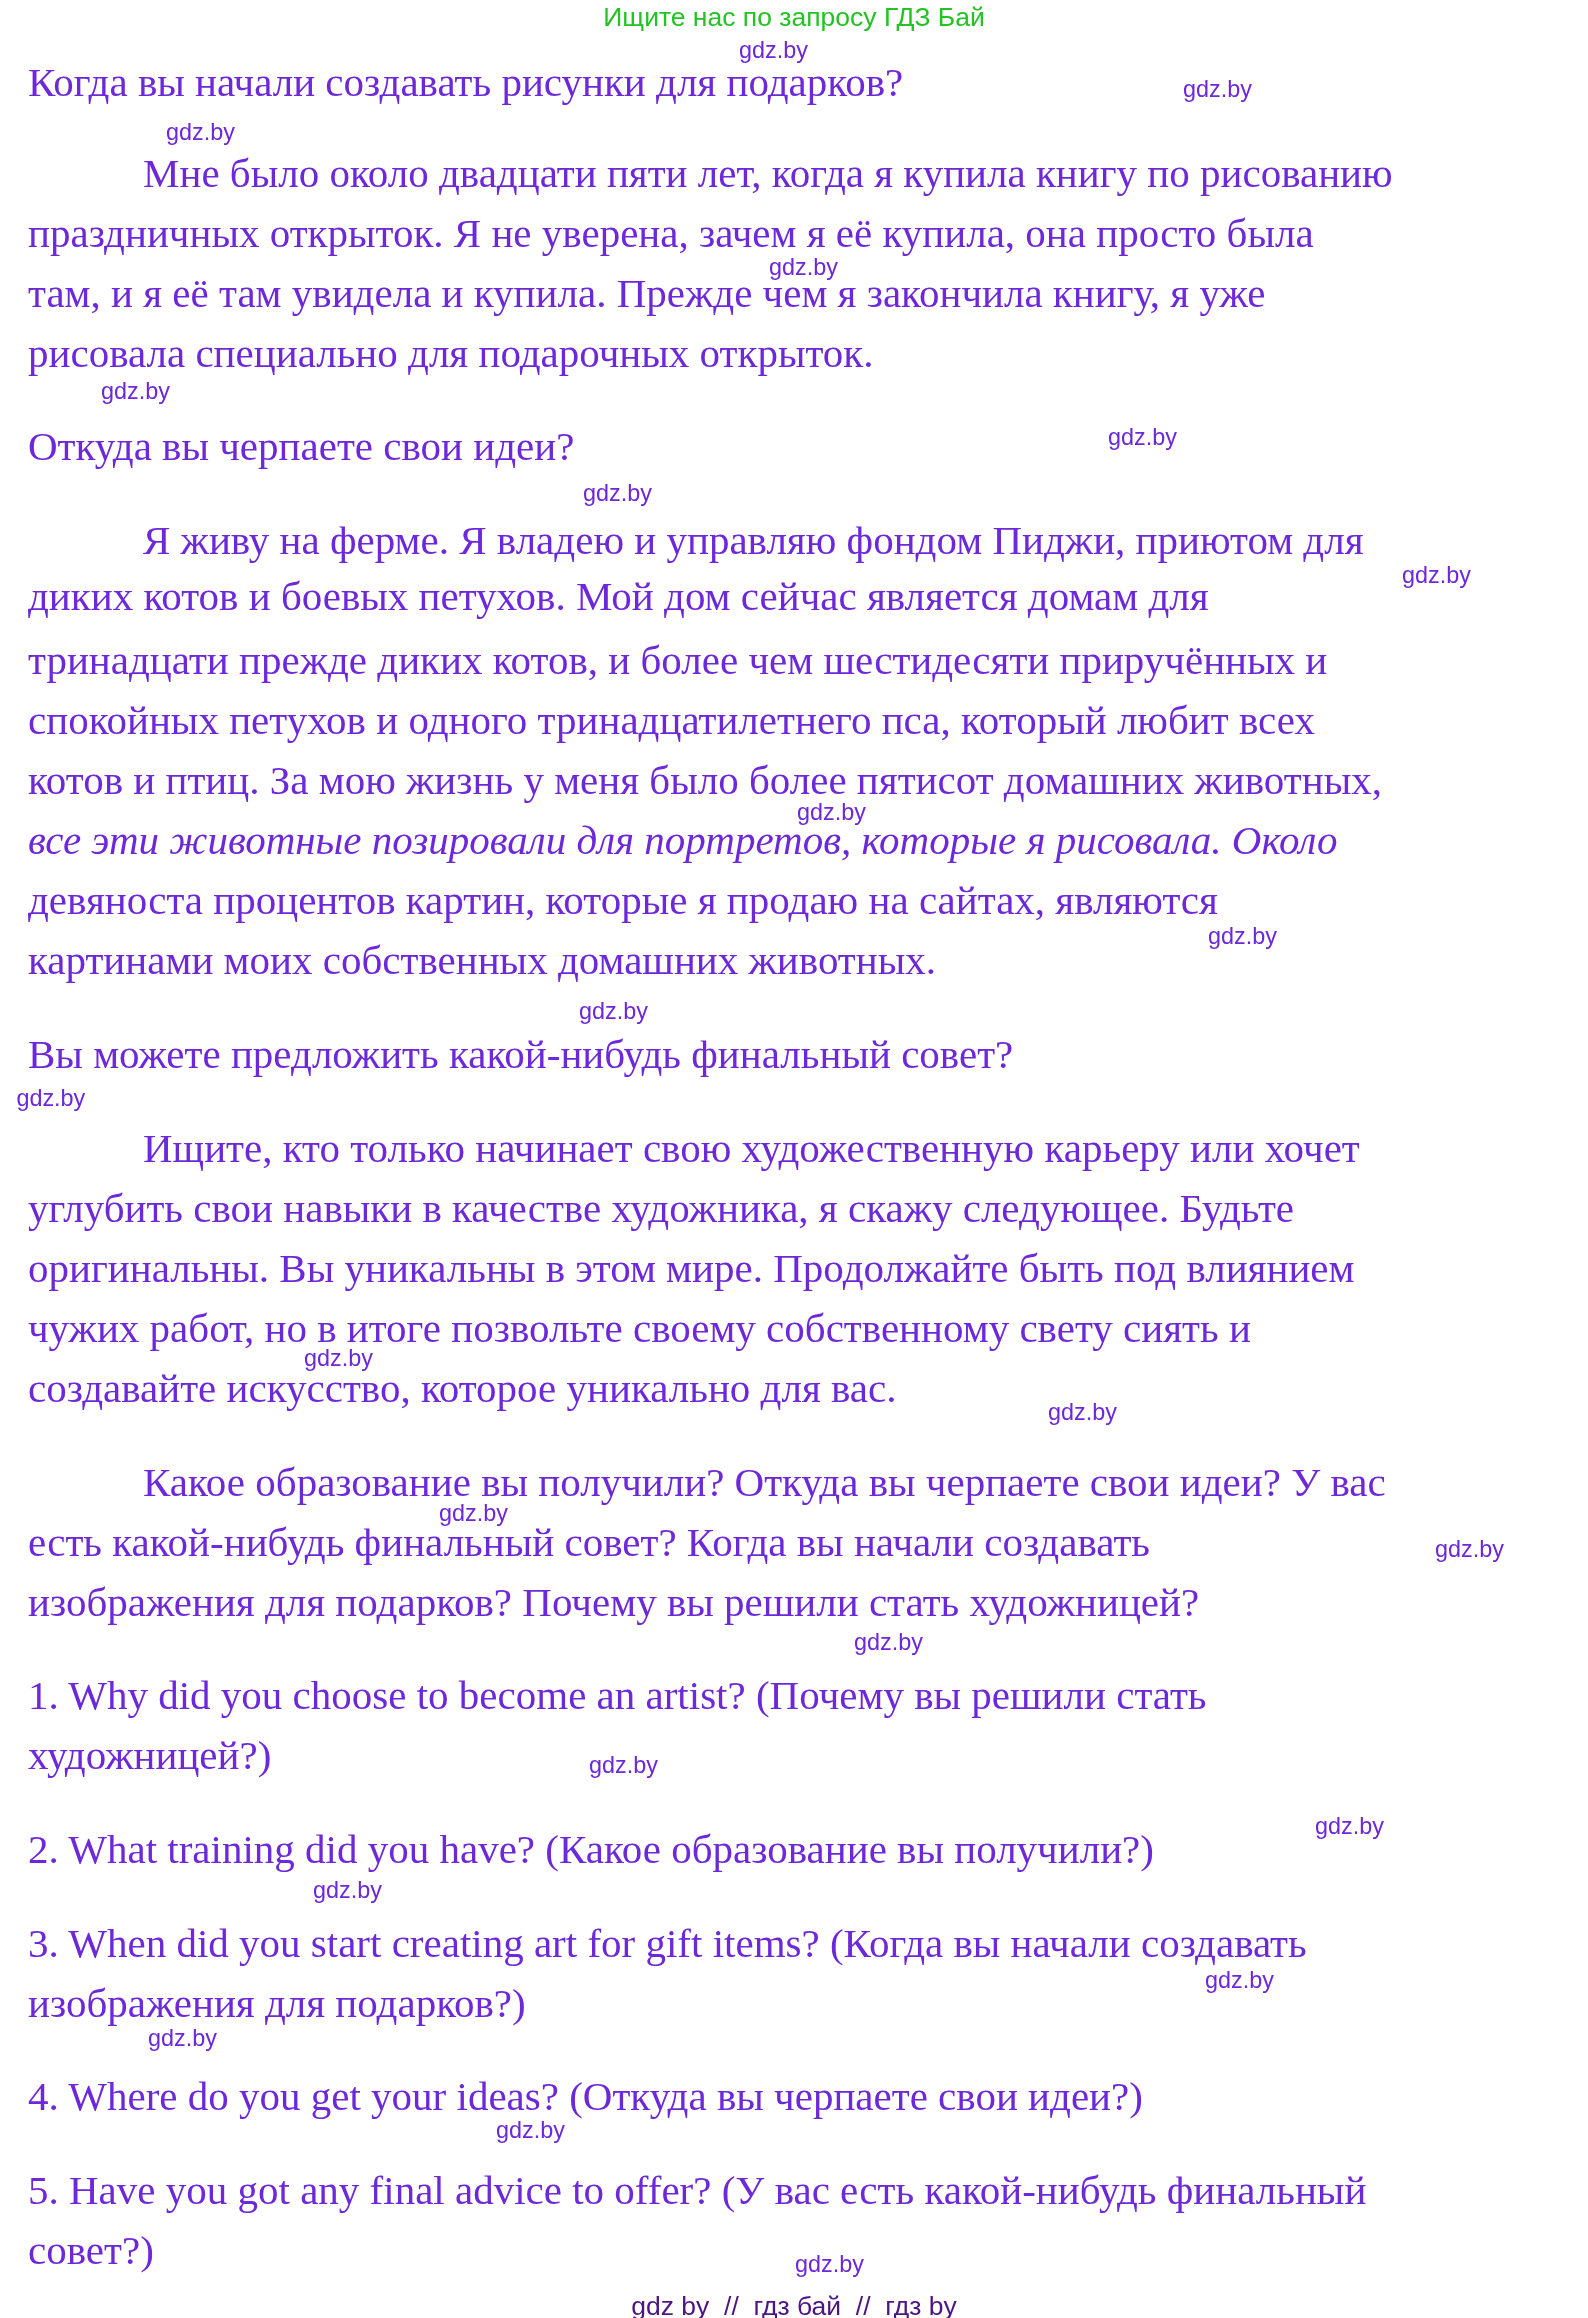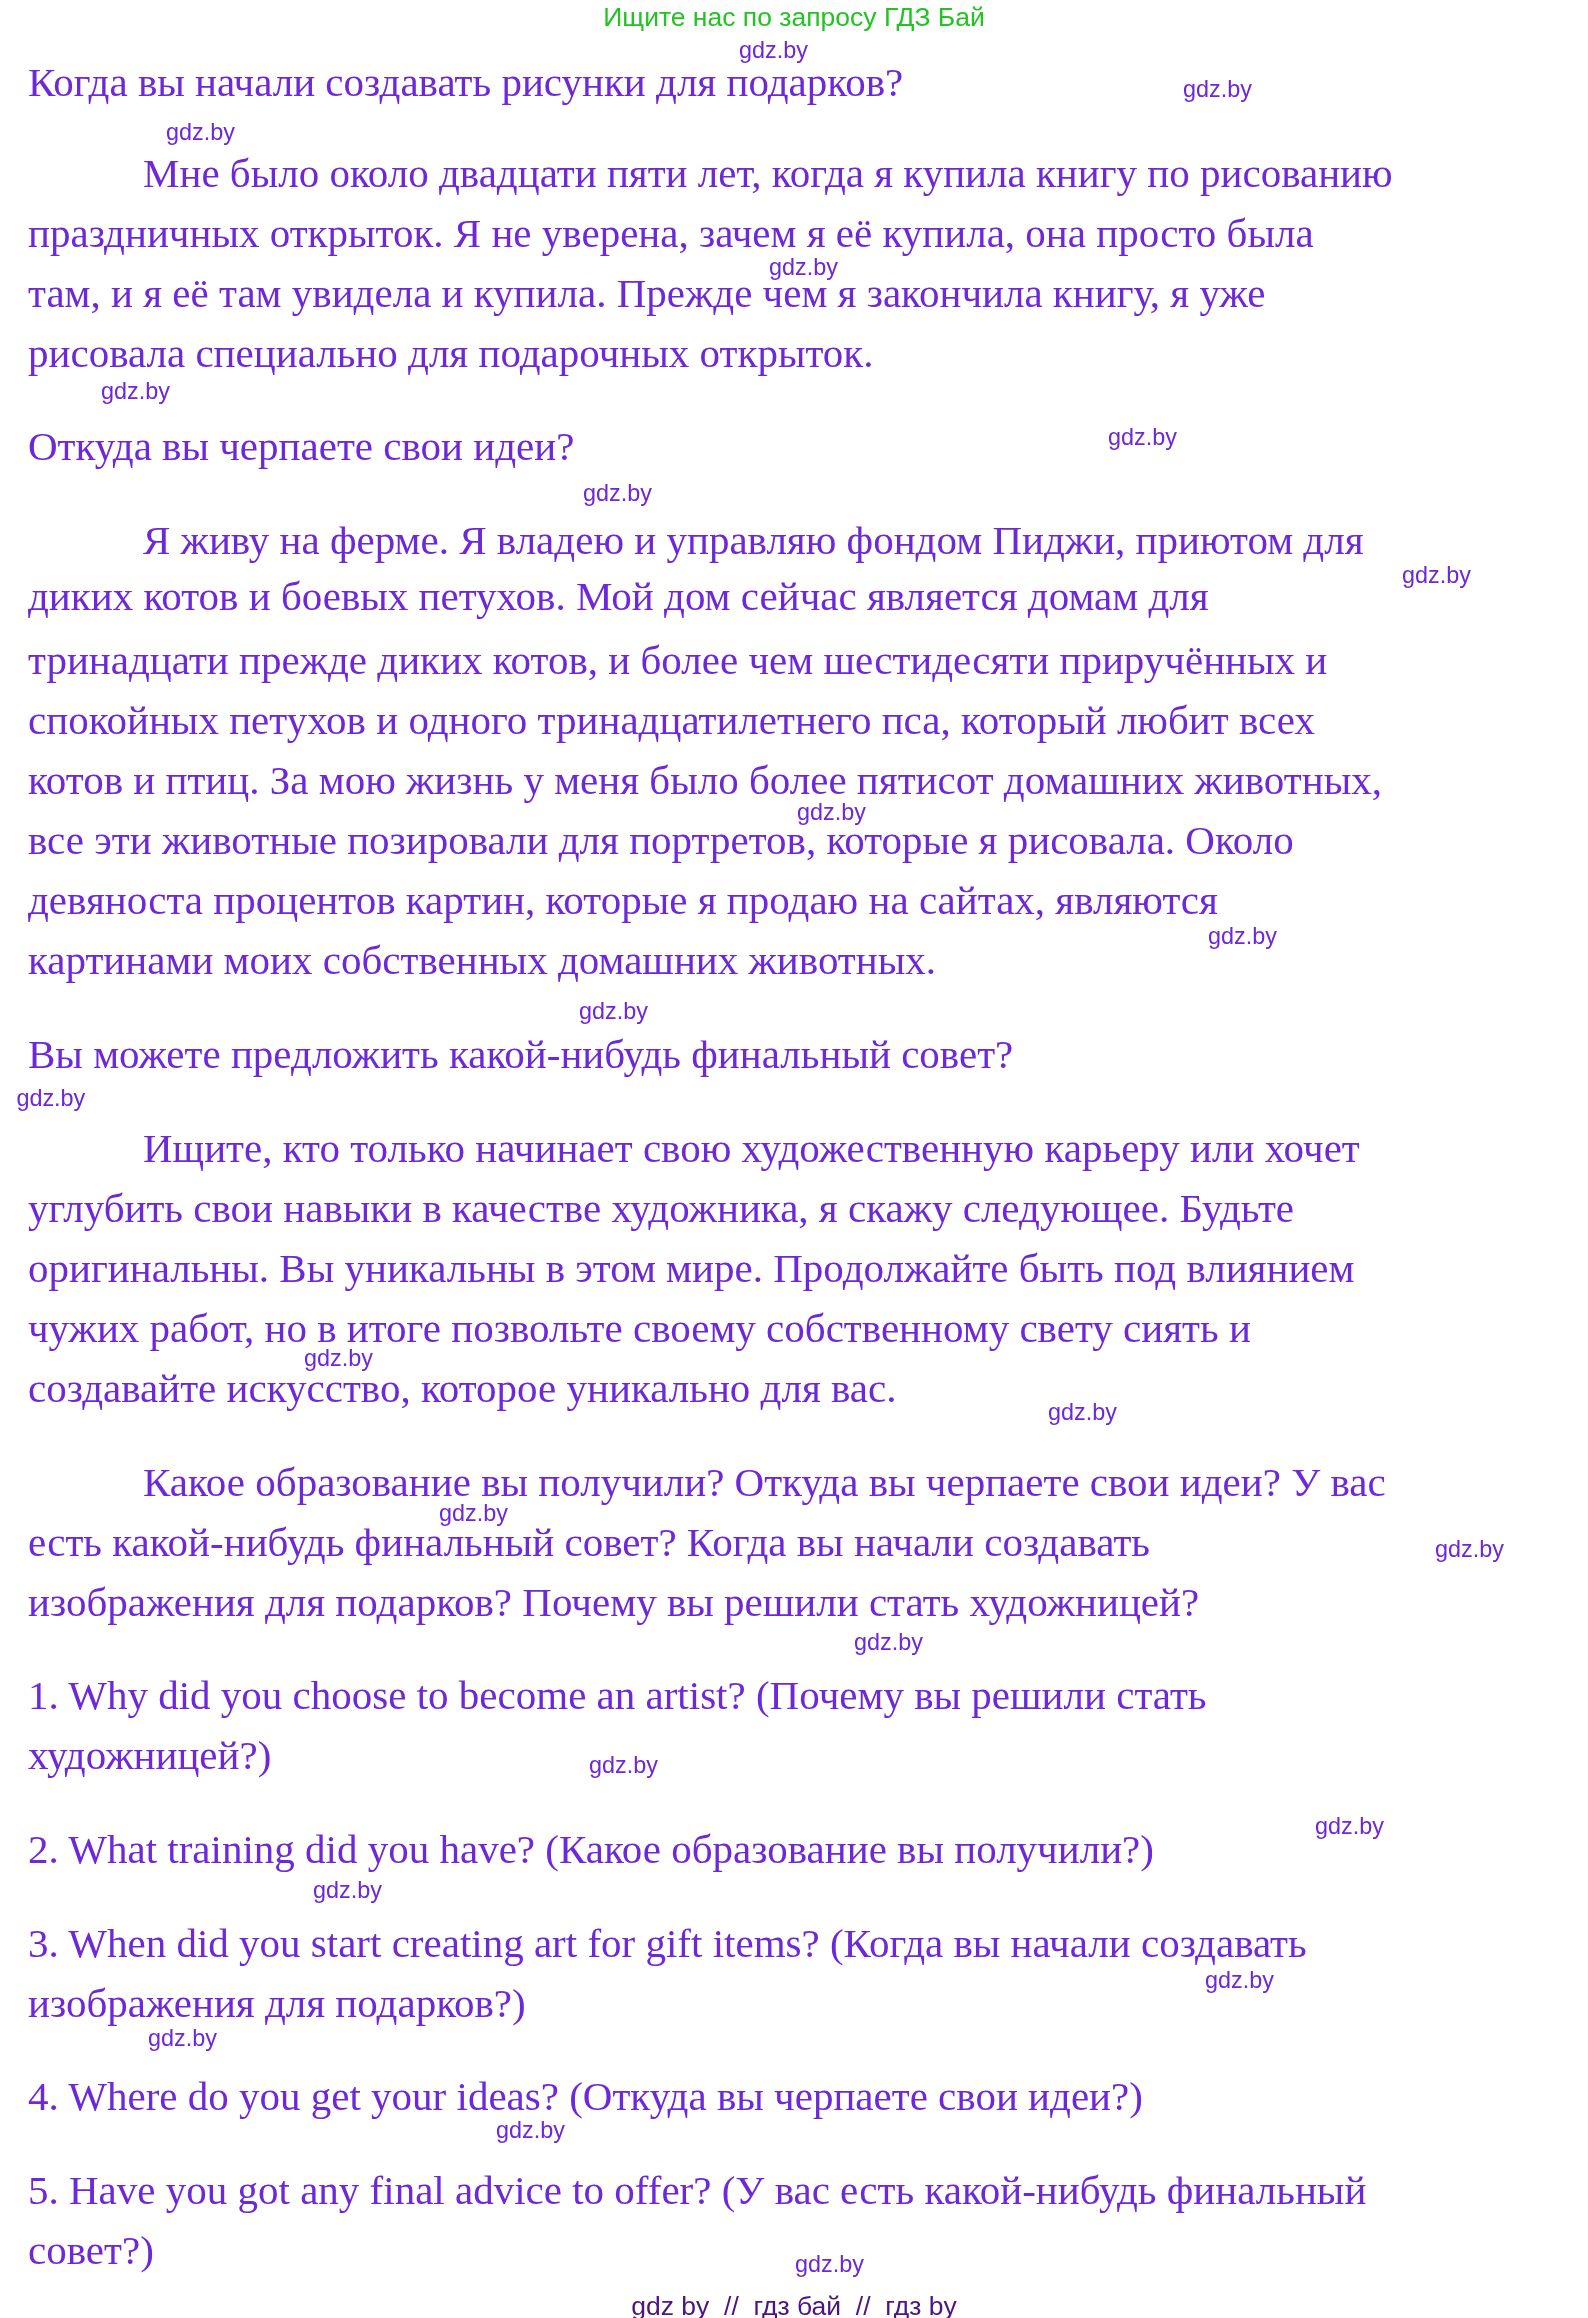--- a/index.html
+++ b/index.html
@@ -19,21 +19,21 @@
     <div class="t ind" style="top: 153px;">Мне было около двадцати пяти лет, когда я купила книгу по рисованию</div>
     <div class="t" style="top: 213px;">праздничных открыток. Я не уверена, зачем я её купила, она просто была</div>
     <div class="t" style="top: 273px;">там, и я её там увидела и купила. Прежде чем я закончила книгу, я уже</div>
     <div class="t" style="top: 333px;">рисовала специально для подарочных открыток.</div>
     <div class="t" style="top: 426px; text-align: center;">Откуда вы черпаете свои идеи?</div>
     <div class="t ind" style="top: 520px;">Я живу на ферме. Я владею и управляю фондом Пиджи, приютом для</div>
     <div class="t" style="top: 576px; text-align: center;">диких котов и боевых петухов. Мой дом сейчас является домам для</div>
     <div class="t" style="top: 640px;">тринадцати прежде диких котов, и более чем шестидесяти приручённых и</div>
     <div class="t" style="top: 700px;">спокойных петухов и одного тринадцатилетнего пса, который любит всех</div>
     <div class="t" style="top: 760px; text-align: right;">котов и птиц. За мою жизнь у меня было более пятисот домашних животных,</div>
-    <div class="t" style="top: 820px;">все эти животные позировали для портретов, которые я рисовала. Около</div>
+    <div class="t" style="top: 820px; font-style: italic;">все эти животные позировали для портретов, которые я рисовала. Около</div>
     <div class="t" style="top: 880px;">девяноста процентов картин, которые я продаю на сайтах, являются</div>
     <div class="t" style="top: 940px;">картинами моих собственных домашних животных.</div>
     <div class="t" style="top: 1034px;">Вы можете предложить какой-нибудь финальный совет?</div>
     <div class="t ind" style="top: 1128px;">Ищите, кто только начинает свою художественную карьеру или хочет</div>
     <div class="t" style="top: 1188px;">углубить свои навыки в качестве художника, я скажу следующее. Будьте</div>
     <div class="t" style="top: 1248px;">оригинальны. Вы уникальны в этом мире. Продолжайте быть под влиянием</div>
     <div class="t" style="top: 1308px;">чужих работ, но в итоге позвольте своему собственному свету сиять и</div>
     <div class="t" style="top: 1368px;">создавайте искусство, которое уникально для вас.</div>
     <div class="t ind" style="top: 1462px;">Какое образование вы получили? Откуда вы черпаете свои идеи? У вас</div>
     <div class="t" style="top: 1522px;">есть какой-нибудь финальный совет? Когда вы начали создавать</div>

